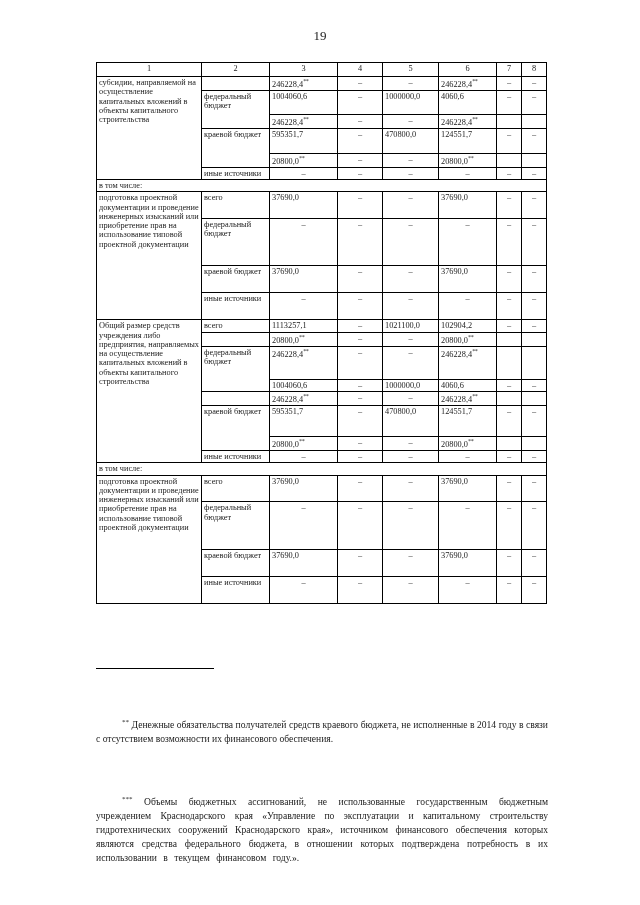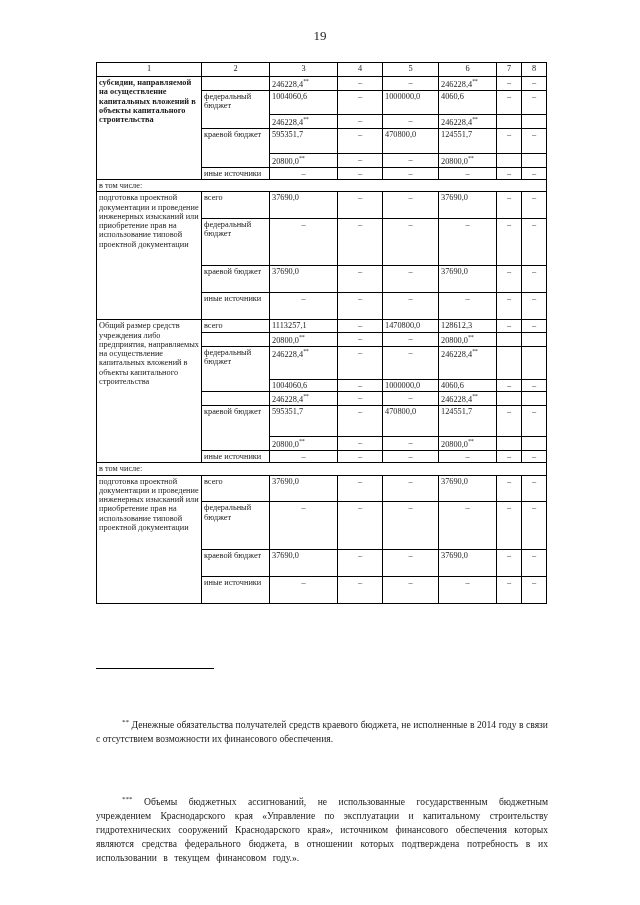--- a/index.html
+++ b/index.html
@@ -141,21 +141,21 @@
           <td class="colnum">2</td>
           <td class="colnum">3</td>
           <td class="colnum">4</td>
           <td class="colnum">5</td>
           <td class="colnum">6</td>
           <td class="colnum">7</td>
           <td class="colnum">8</td>
         </tr>
 
         <tr>
-          <td class="label" rowspan="6" style="height:100px;font-weight:bold;">субсидии, направляемой на осуществление капитальных вложений в объекты капитального строительства</td>
+          <td class="label" rowspan="6" style="height:100px;">субсидии, направляемой на осуществление капитальных вложений в объекты капитального строительства</td>
           <td class="src"></td>
           <td class="num"><span>246228,4</span><span class="sup">**</span></td>
           <td class="dash">–</td>
           <td class="dash">–</td>
           <td class="num"><span>246228,4</span><span class="sup">**</span></td>
           <td class="dash">–</td>
           <td class="dash">–</td>
         </tr>
         <tr>
           <td class="src" rowspan="2">федеральный бюджет</td>
@@ -241,22 +241,22 @@
           <td class="dash">–</td>
           <td class="dash">–</td>
           <td class="dash">–</td>
         </tr>
 
         <tr>
           <td class="label" rowspan="8" style="height:140px;">Общий размер средств учреждения либо предприятия, направляемых на осуществление капитальных вложений в объекты капитального строительства</td>
           <td class="src">всего</td>
           <td class="num">1113257,1</td>
           <td class="dash">–</td>
-          <td class="num">1470800,0</td>
-          <td class="num">128612,3</td>
+          <td class="num">1021100,0</td>
+          <td class="num">102904,2</td>
           <td class="dash">–</td>
           <td class="dash">–</td>
         </tr>
         <tr>
           <td class="src"></td>
           <td class="num"><span>20800,0</span><span class="sup">**</span></td>
           <td class="dash">–</td>
           <td class="dash">–</td>
           <td class="num"><span>20800,0</span><span class="sup">**</span></td>
           <td class="dash"></td>

